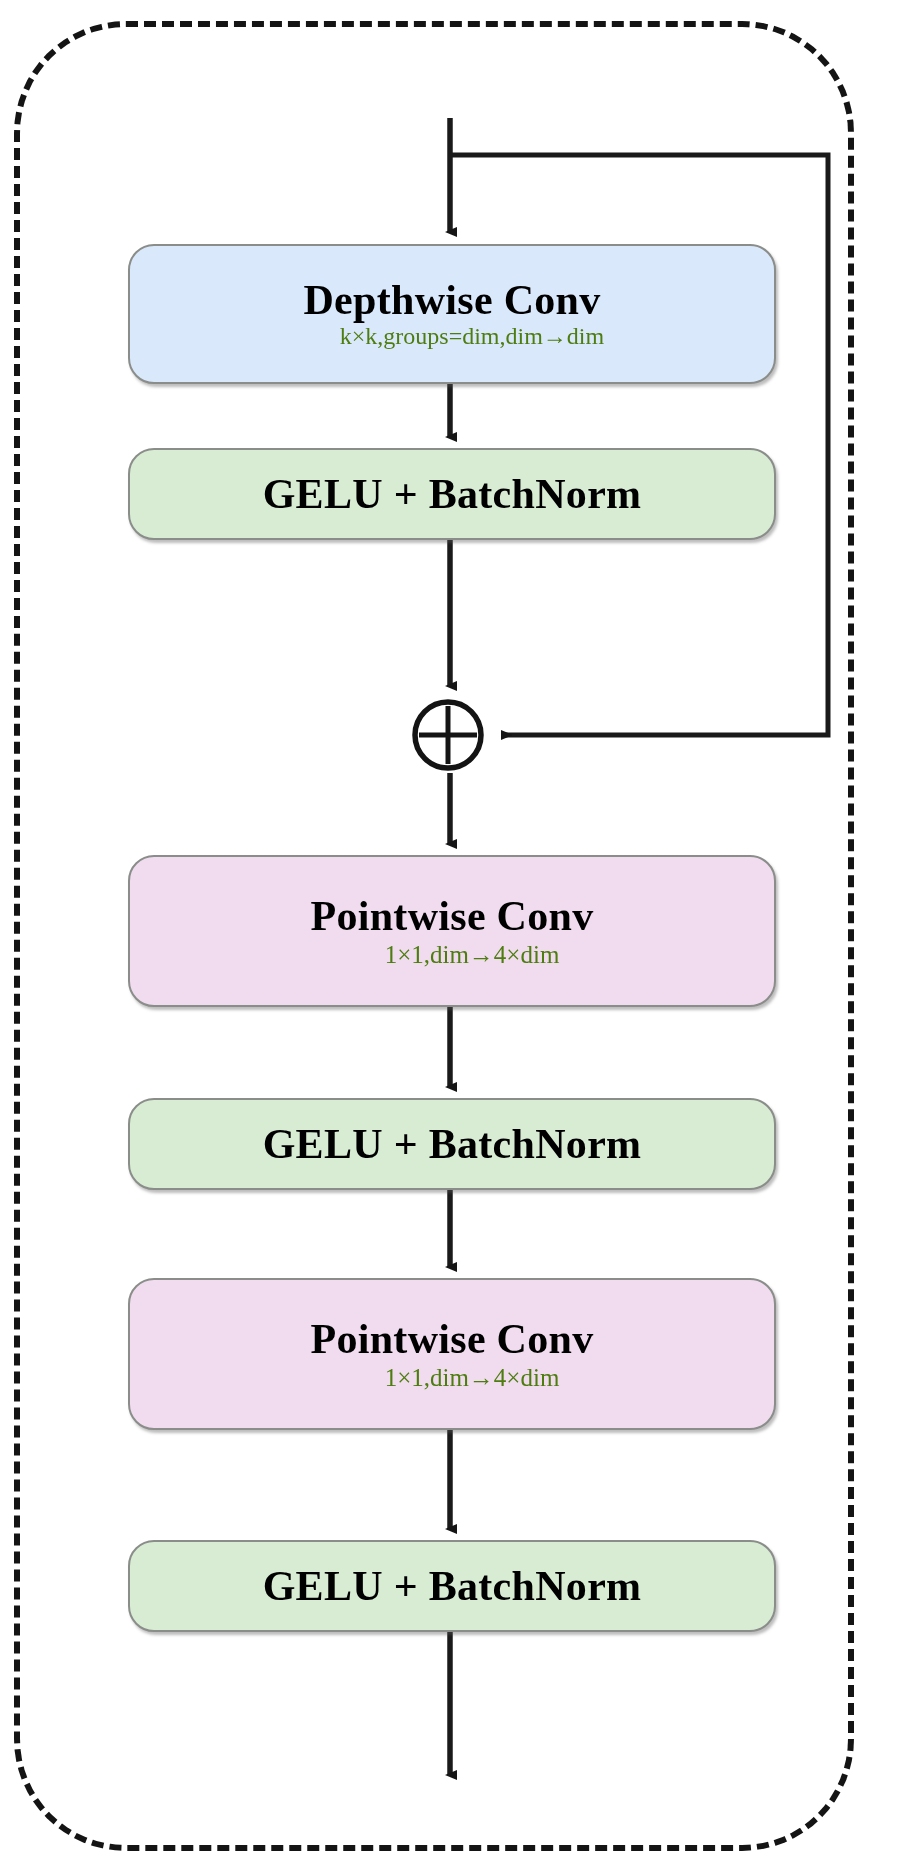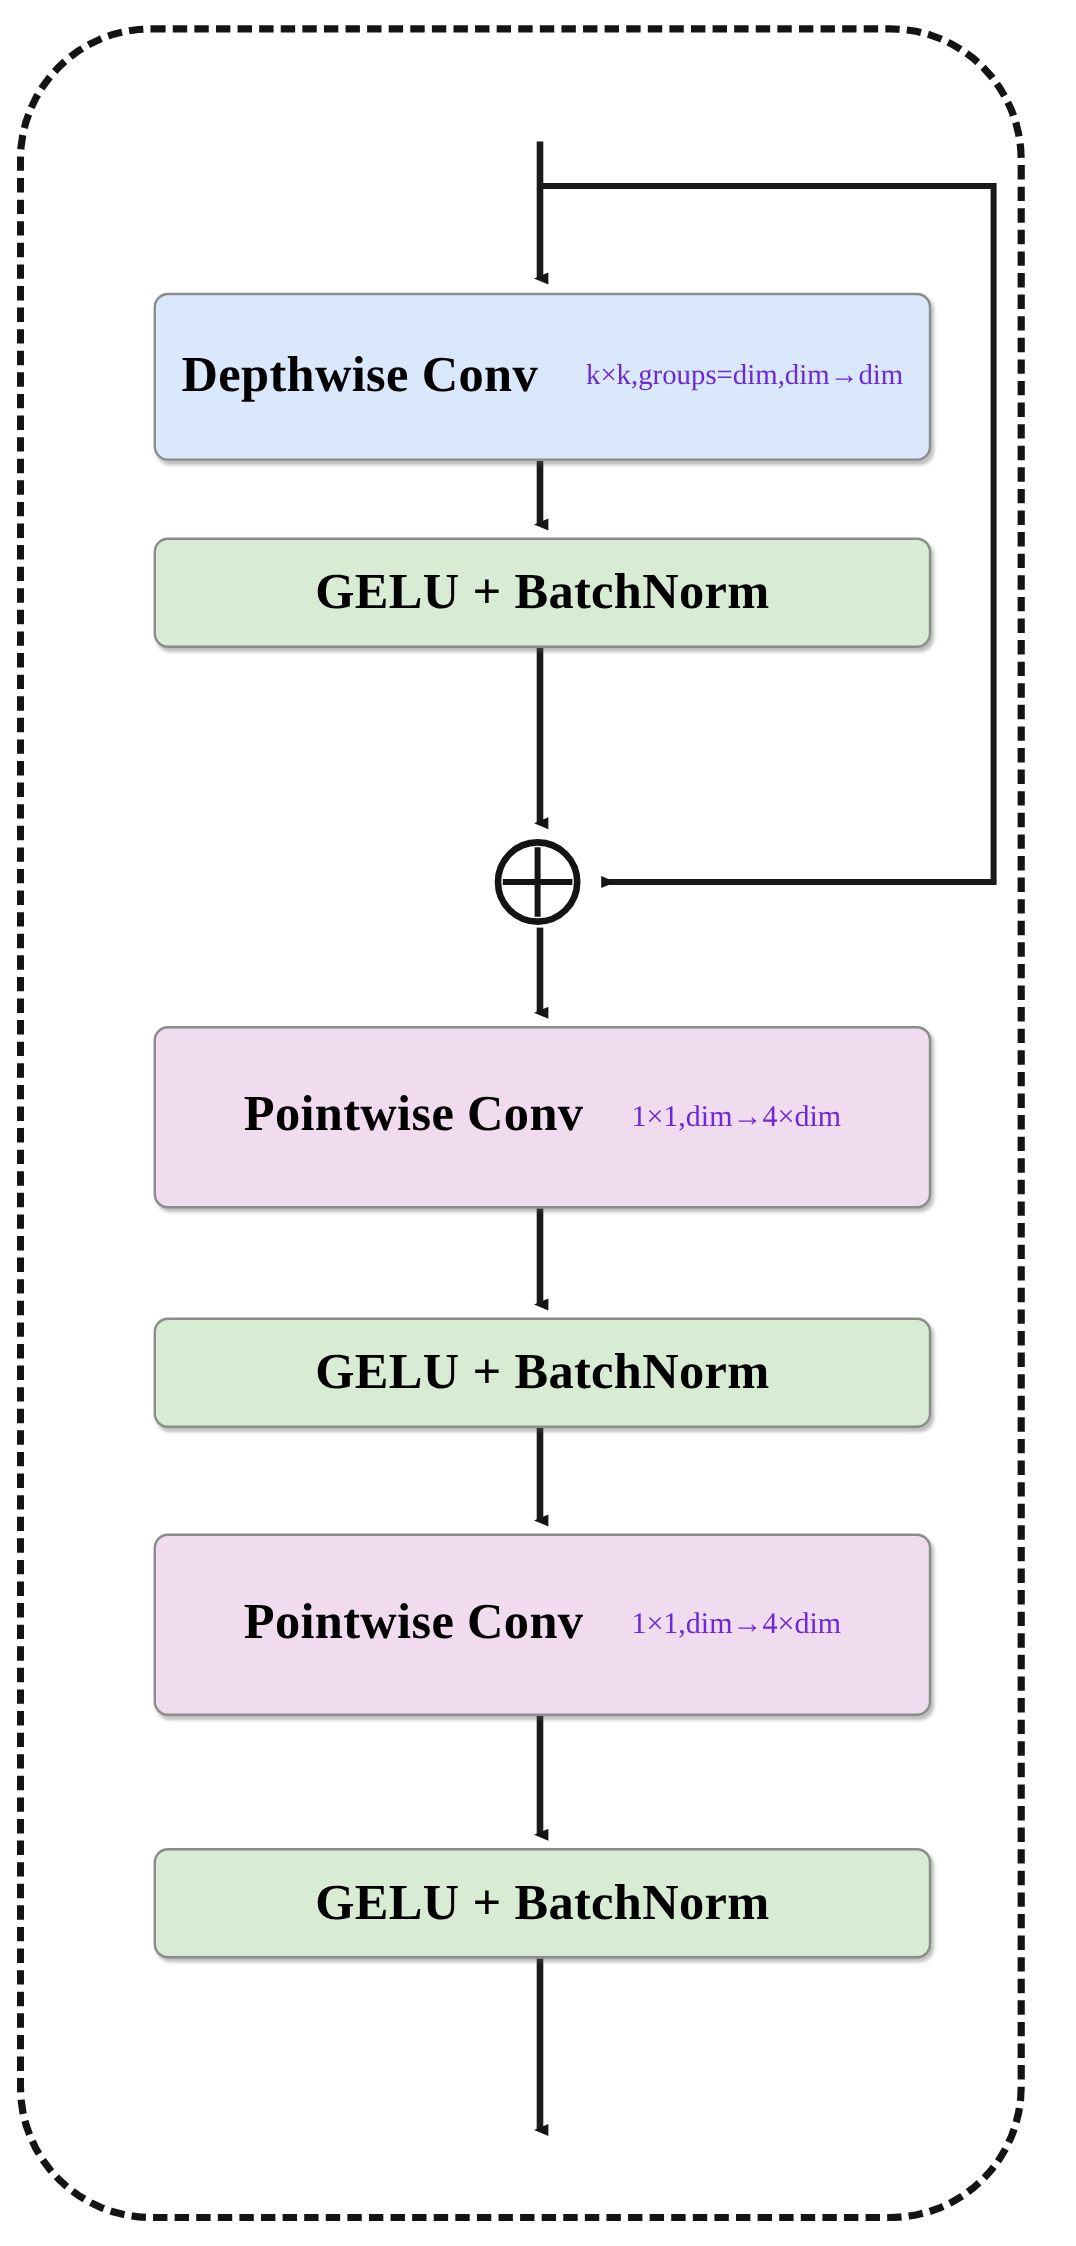--- a/index.html
+++ b/index.html
@@ -19,36 +19,36 @@
   }
 
   
   #wires{position:absolute;left:0;top:0;width:897px;height:1872px;pointer-events:none;}
 
   
   .node{
     position:absolute;
     box-sizing:border-box;
     border:2.5px solid #8a8d8a;
-    border-radius:12px;
+    border-radius:26px;
     display:flex;
-    flex-direction:row;
+    flex-direction:column;
     align-items:center;
     justify-content:center;
     text-align:center;
     box-shadow:2px 3px 3px rgba(90,90,90,0.40);
   }
   .node .title{
     font-weight:bold;
     color:#000000;
     letter-spacing:0.3px;
     line-height:1.05;
   }
   .node .sub{
-    color:#6d28d9;
+    color:#4d7c0f;
     line-height:1.05;
     white-space:nowrap;
     margin-left:40px;
   }
 
   
   .n-dwconv{
     left:128px; top:244px; width:648px; height:140px;
     background:#d9e8fb;
   }

